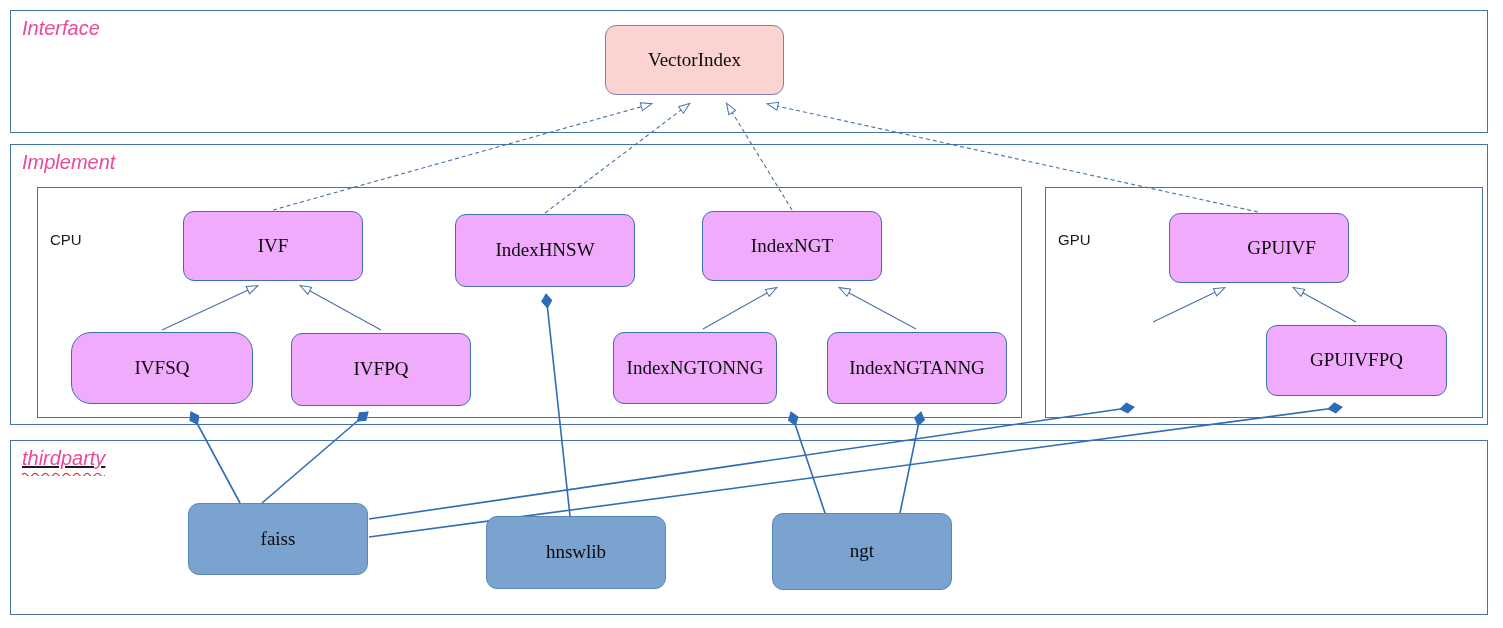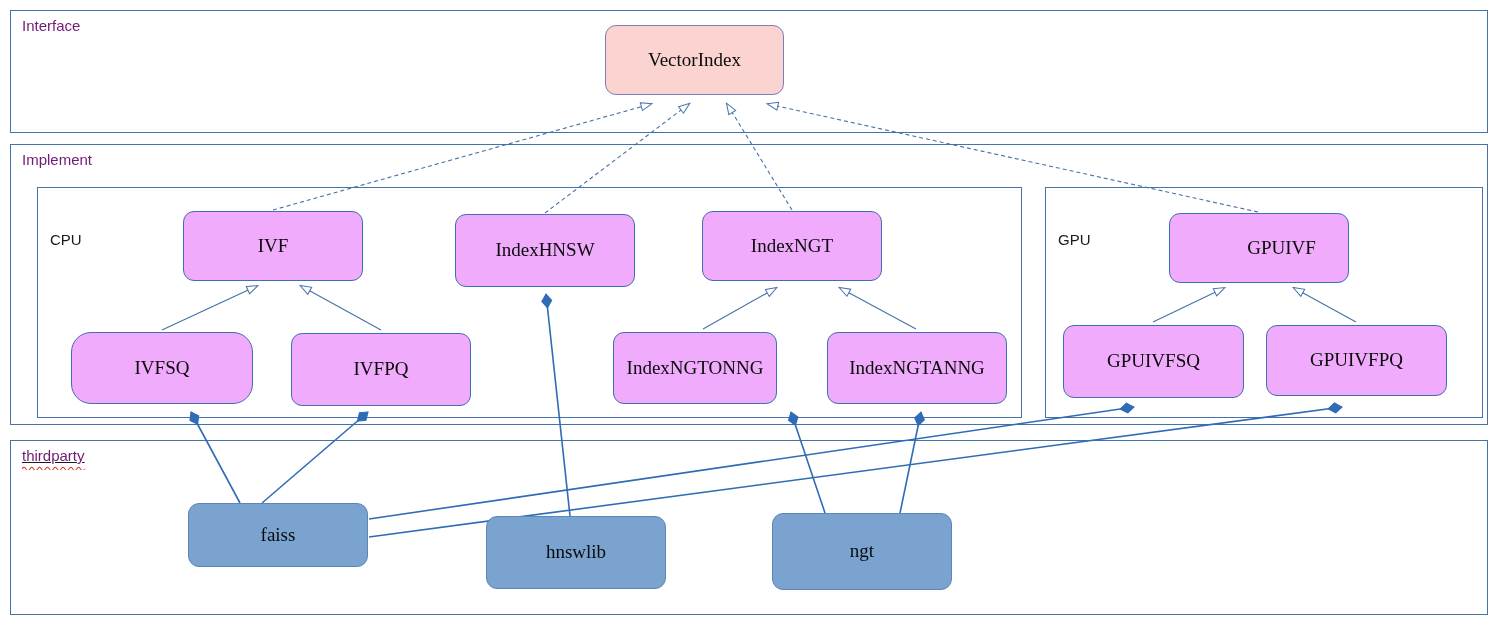--- a/index.html
+++ b/index.html
@@ -3,22 +3,22 @@
 <meta charset="utf-8">
 <style>
   html,body{margin:0;padding:0;background:#ffffff;}
   body{width:1503px;height:628px;position:relative;overflow:hidden;
        font-family:"Liberation Sans",sans-serif;}
 
   #stage{position:absolute;left:0;top:0;width:1503px;height:628px;}
 
   
   .group{position:absolute;border:1px solid #4572a7;background:transparent;box-sizing:border-box;}
-  .group > .group-label{position:absolute;left:11px;top:6px;font-size:15px;color:#701a75;
-        font-family:"Liberation Sans",sans-serif;white-space:nowrap;}
+  .group > .group-label{position:absolute;left:11px;top:6px;font-size:20px;color:#ec4899;
+        font-family:"Liberation Sans",sans-serif;white-space:nowrap;font-style:italic;}
   .subgroup{position:absolute;border:1px solid #4572a7;background:transparent;box-sizing:border-box;}
   .subgroup > .group-label{position:absolute;left:12px;top:7px;font-size:15px;color:#1a1a1a;white-space:nowrap;margin-top:36px;}
 
   
   .misspelled{text-decoration:underline;text-decoration-color:#1a1a1a;position:relative;}
   .misspelled .squiggle{position:absolute;left:0;bottom:-6px;width:100%;height:5px;display:block;}
 
   
   .node{position:absolute;box-sizing:border-box;border-radius:11px;
         border:1px solid #3f6fac;display:flex;align-items:center;justify-content:center;
@@ -129,29 +129,26 @@
   </div>
 
   <div class="node impl" style="left:613px; top:332px; width:164px; height:72px;">
     <span>IndexNGTONNG</span>
   </div>
 
   <div class="node impl" style="left:827px; top:332px; width:180px; height:72px;">
     <span>IndexNGTANNG</span>
   </div>
 
-  <div class="node impl" style="left:1063px; top:325px; width:181px; height:73px;">
-    <span>GPUIVFSQ</span>
-  </div>
 
   <div class="node impl" style="left:1266px; top:325px; width:181px; height:71px;">
     <span>GPUIVFPQ</span>
   </div>
 
-  <div class="node third" style="left:188px; top:503px; width:180px; height:64px;">
+  <div class="node third" style="left:188px; top:503px; width:180px; height:72px;">
     <span>faiss</span>
   </div>
 
   <div class="node third" style="left:486px; top:516px; width:180px; height:73px;">
     <span>hnswlib</span>
   </div>
 
   <div class="node third" style="left:772px; top:513px; width:180px; height:77px;">
     <span>ngt</span>
   </div>

